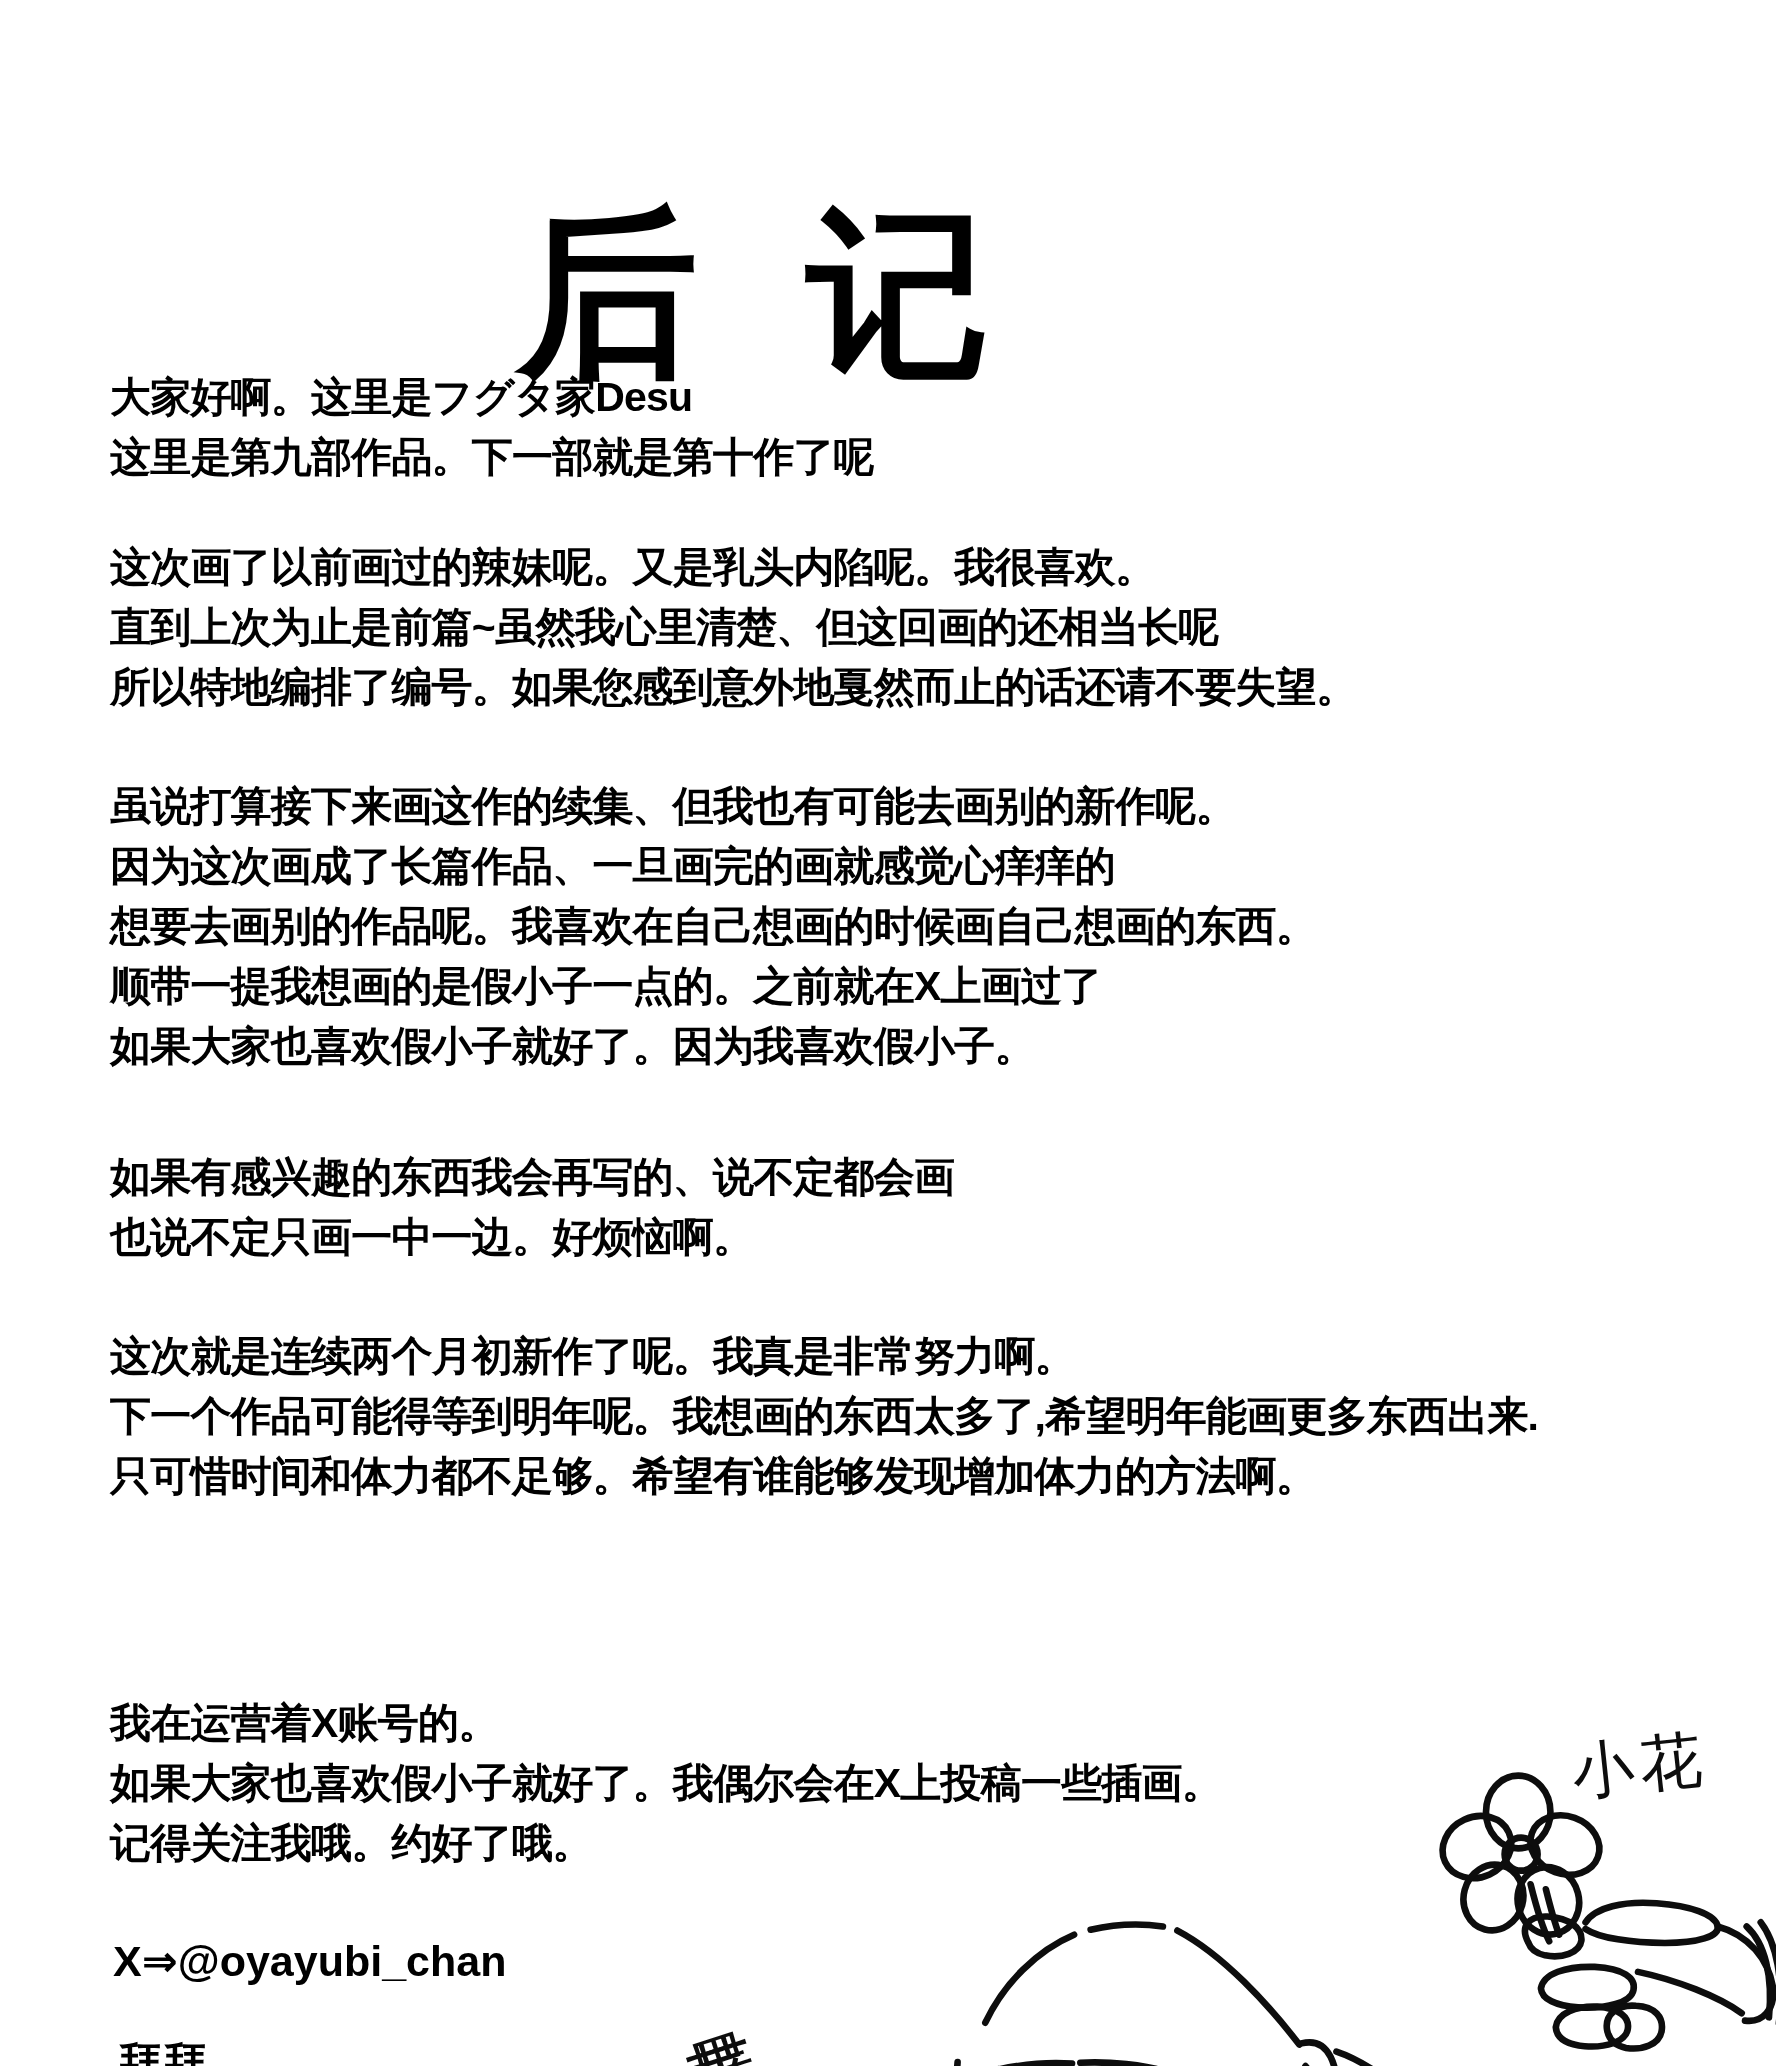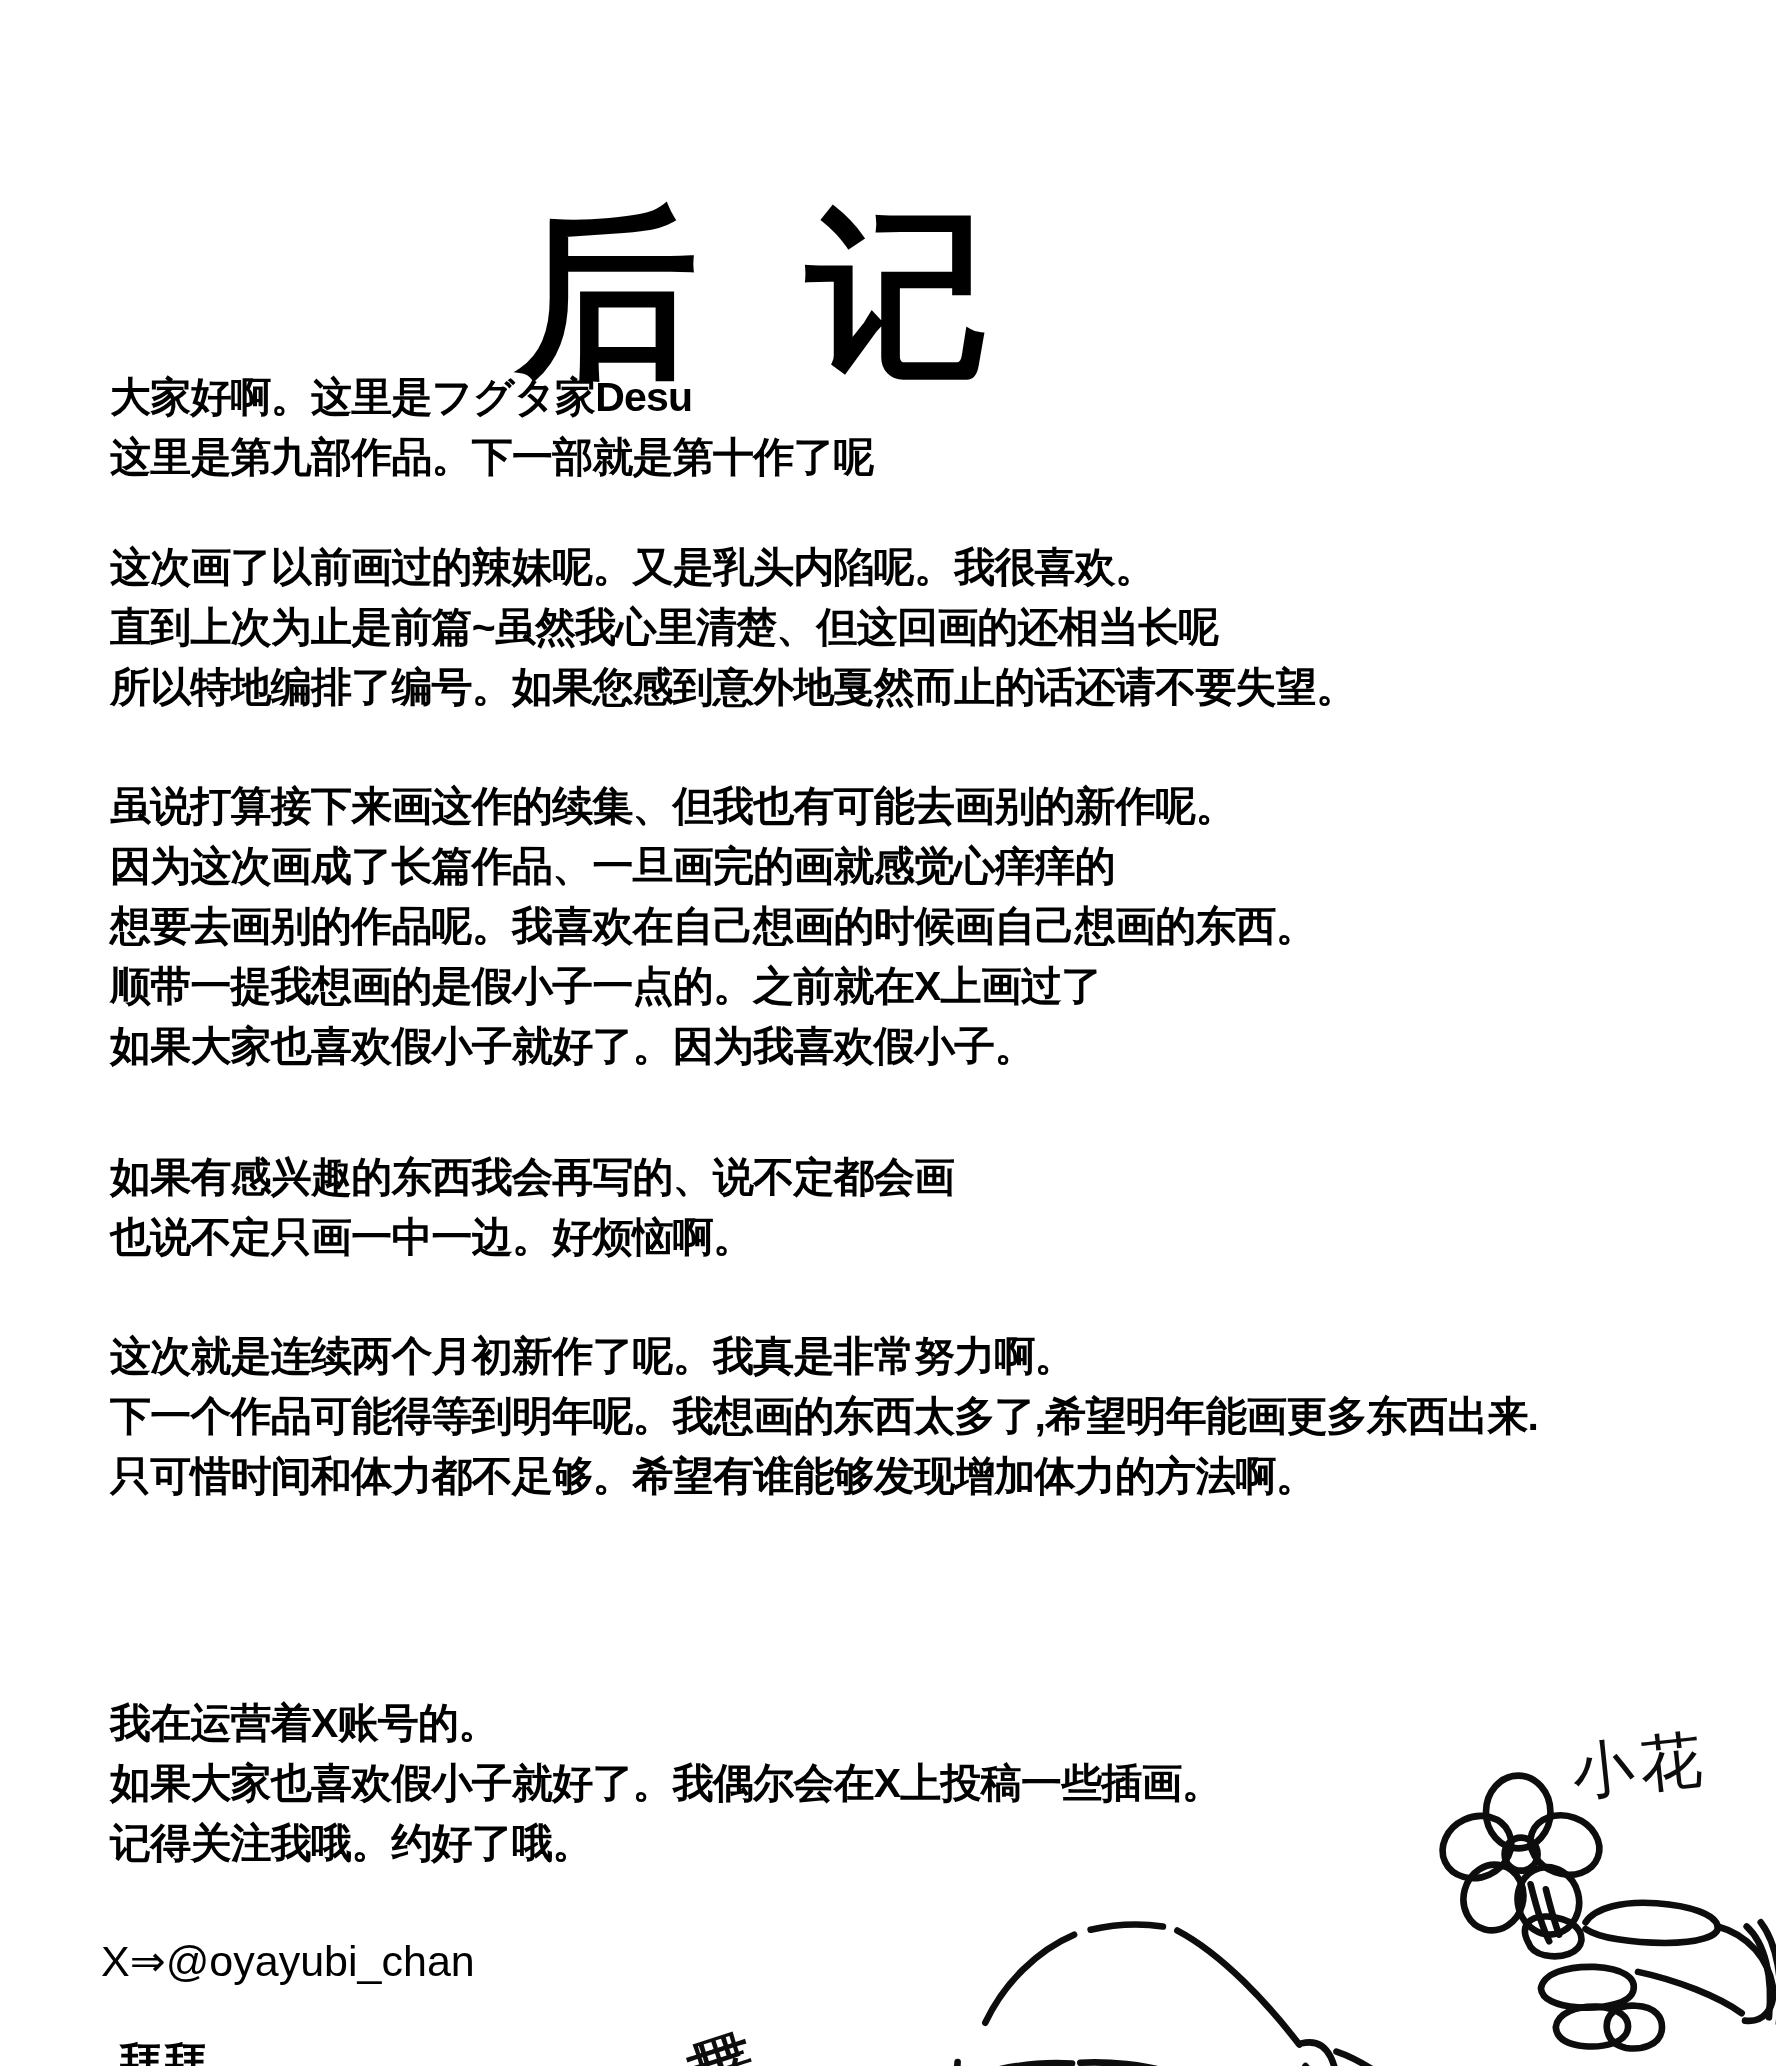--- a/index.html
+++ b/index.html
@@ -22,22 +22,22 @@
   }
   .para{position:absolute;left:110px;}
   .line{
     white-space:nowrap;
     font-size:41px;
     font-weight:700;
     line-height:60px;
     letter-spacing:-0.8px;
   }
   .handle{
-    position:absolute;left:101px;top:1938px;
-    font-size:43px;font-weight:400;line-height:1.1;white-space:nowrap;
+    position:absolute;left:113px;top:1938px;
+    font-size:43px;font-weight:700;line-height:1.1;white-space:nowrap;
   }
   .farewell{
     position:absolute;left:118px;top:2039px;
     font-size:45px;font-weight:700;line-height:1.1;white-space:nowrap;
   }
   .doodle-label{
     position:absolute;
     font-weight:500;
     color:#0d0d0d;
     white-space:nowrap;

